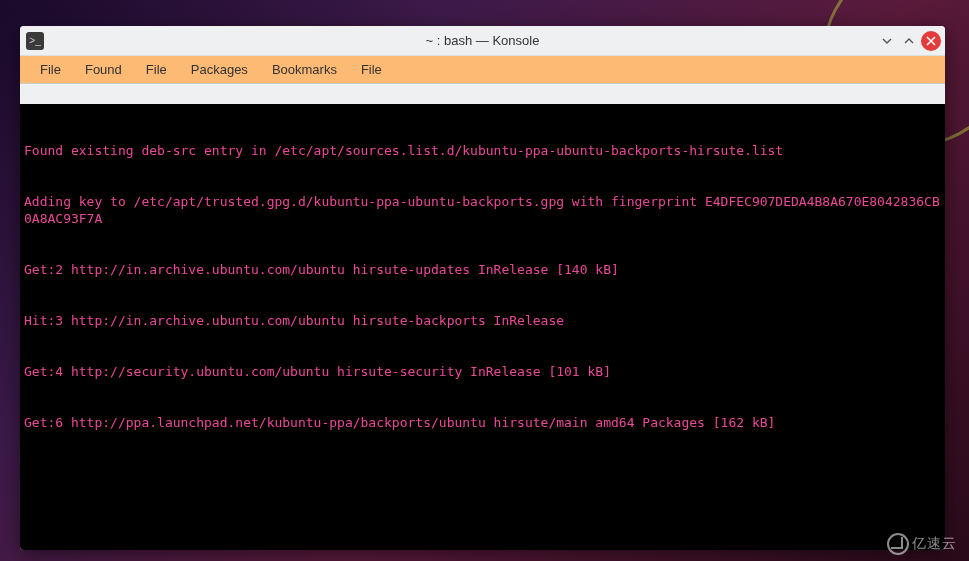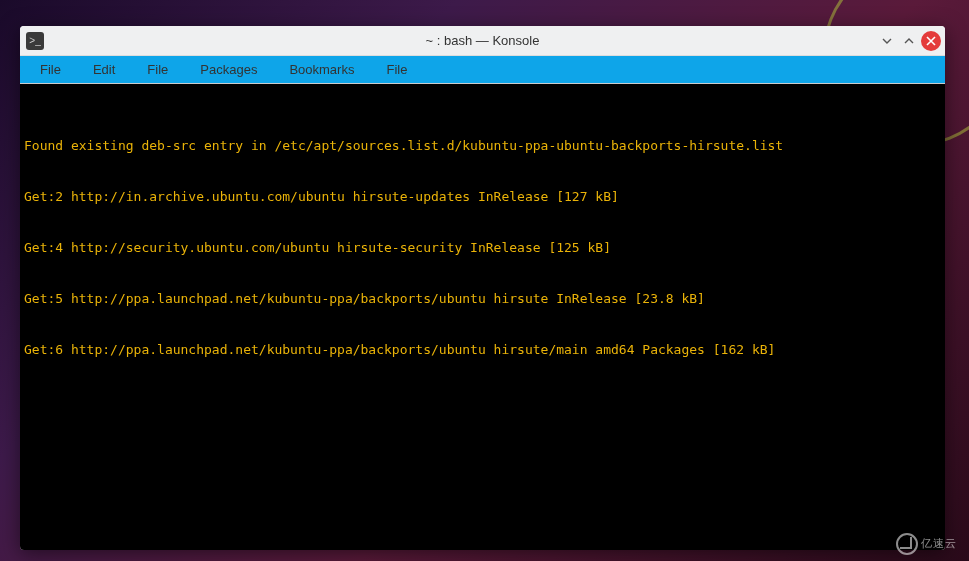--- a/index.html
+++ b/index.html
@@ -25,21 +25,21 @@
       width: 180px;
       height: 180px;
       border: 3px solid rgba(180, 200, 60, 0.5);
       border-radius: 50%;
     }
     .watermark {
       position: absolute;
       bottom: 6px;
       right: 12px;
       color: rgba(255,255,255,0.55);
-      font-size: 11px;
+      font-size: 14px;
       letter-spacing: 1px;
       font-weight: 500;
     }
     .watermark .icon {
       display: inline-block;
       width: 22px;
       height: 22px;
       border: 2px solid rgba(255,255,255,0.55);
       border-radius: 50%;
       vertical-align: middle;
@@ -110,43 +110,44 @@
       color: #555;
       font-size: 13px;
       cursor: default;
     }
     .win-btn.close {
       background: #e43b3b;
       color: white;
     }
     .menubar {
       height: 28px;
-      background: #0ea5e9;
+      background: #fdba74;
       display: flex;
       align-items: center;
       padding: 0 8px;
-      gap: 8px;
+      gap: 0;
       border-bottom: 1px solid #ccc;
     }
     .menu-item {
       padding: 4px 12px;
       color: #333;
       font-size: 13px;
       cursor: default;
     }
     .terminal {
       flex: 1;
       background: #000000;
-      color: #eab308;
+      color: #ec4899;
       font-family: "DejaVu Sans Mono", "Liberation Mono", monospace;
       font-size: 13px;
       line-height: 17px;
-      padding: 19px 4px;
+      padding: 4px 4px;
       overflow: hidden;
       white-space: pre-wrap;
+      margin-top: 20px;
     }
     .term-line { white-space: pre-wrap; word-break: break-all; }
   </style>
 </head>
 <body>
 
 <div class="window">
 
   <div class="titlebar">
     <div class="app-icon">&gt;_</div>
@@ -165,32 +166,33 @@
       <div class="win-btn close">
         <svg width="10" height="10" viewBox="0 0 10 10">
             <path d="M1 1 L9 9 M9 1 L1 9" stroke="#fff" stroke-width="1.6"></path>
           </svg>
       </div>
     </div>
   </div>
 
   <div class="menubar">
     <div class="menu-item">File</div>
-    <div class="menu-item">Edit</div>
+    <div class="menu-item">Found</div>
     <div class="menu-item">File</div>
     <div class="menu-item">Packages</div>
     <div class="menu-item">Bookmarks</div>
     <div class="menu-item">File</div>
   </div>
 
   <div class="terminal">
     <div class="term-line">Found existing deb-src entry in /etc/apt/sources.list.d/kubuntu-ppa-ubuntu-backports-hirsute.list</div>
-    <div class="term-line">Get:2 http://in.archive.ubuntu.com/ubuntu hirsute-updates InRelease [127 kB]</div>
-    <div class="term-line">Get:4 http://security.ubuntu.com/ubuntu hirsute-security InRelease [125 kB]</div>
-    <div class="term-line">Get:5 http://ppa.launchpad.net/kubuntu-ppa/backports/ubuntu hirsute InRelease [23.8 kB]</div>
+    <div class="term-line">Adding key to /etc/apt/trusted.gpg.d/kubuntu-ppa-ubuntu-backports.gpg with fingerprint E4DFEC907DEDA4B8A670E8042836CB0A8AC93F7A</div>
+    <div class="term-line">Get:2 http://in.archive.ubuntu.com/ubuntu hirsute-updates InRelease [140 kB]</div>
+    <div class="term-line">Hit:3 http://in.archive.ubuntu.com/ubuntu hirsute-backports InRelease</div>
+    <div class="term-line">Get:4 http://security.ubuntu.com/ubuntu hirsute-security InRelease [101 kB]</div>
     <div class="term-line">Get:6 http://ppa.launchpad.net/kubuntu-ppa/backports/ubuntu hirsute/main amd64 Packages [162 kB]</div>
     
     
     
     
     
     
     
     
     

